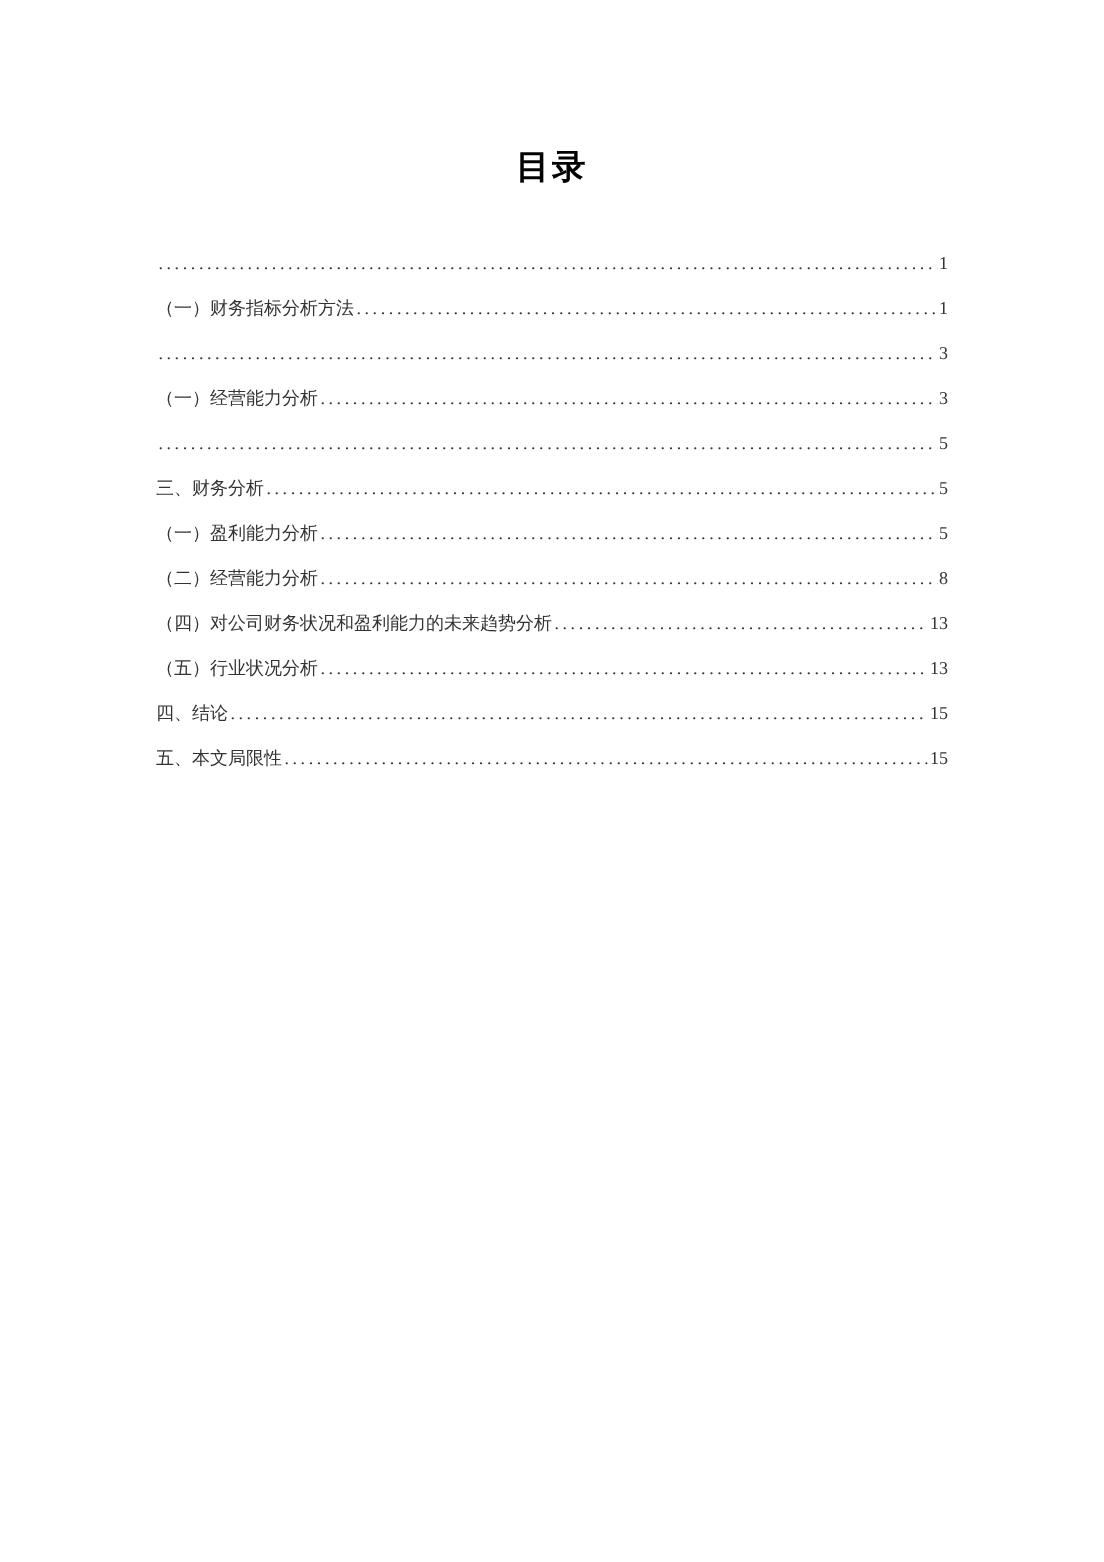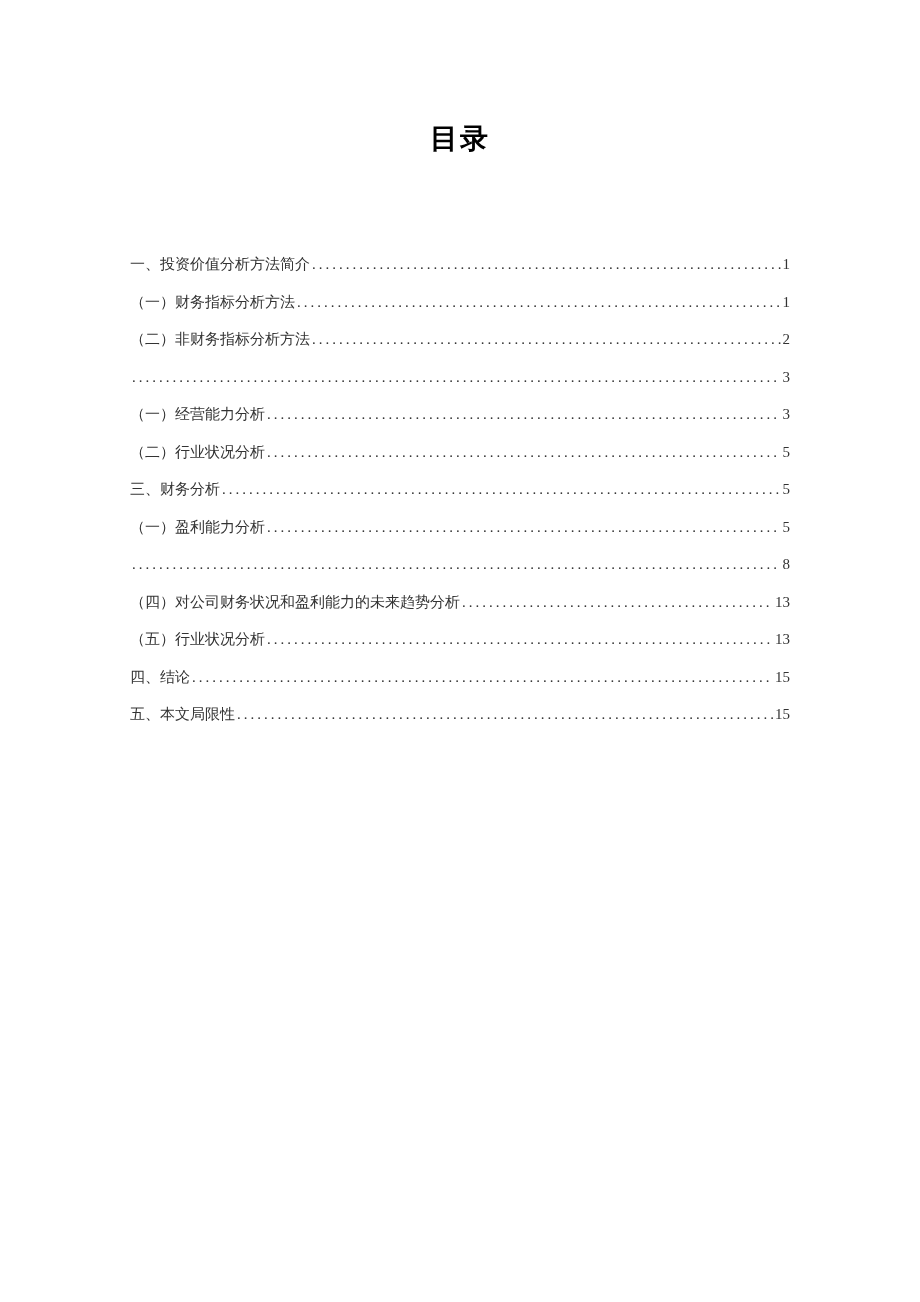--- a/index.html
+++ b/index.html
@@ -13,21 +13,21 @@
       background: #ffffff;
       font-family: "SimSun", "宋体", serif;
       color: #333333;
       padding: 120px 130px 0 130px;
     }
     .title {
       text-align: center;
       font-size: 28px;
       font-weight: bold;
       color: #000000;
-      margin-bottom: 88px;
+      margin-bottom: 44px;
       letter-spacing: 2px;
     }
     .toc-list {
       list-style: none;
     }
     .toc-entry {
       display: flex;
       align-items: baseline;
       font-size: 15px;
       color: #333333;
@@ -51,59 +51,53 @@
       flex-shrink: 0;
     }
   </style>
 </head>
 <body>
 
 <h1 class="title">目录</h1>
 
 <ul class="toc-list">
   <li class="toc-entry">
-    <span class="toc-label">一、投资价值分析方法简介</span>
     <span class="toc-dots"></span>
     <span class="toc-page">1</span>
   </li>
   <li class="toc-entry">
     <span class="toc-label">（一）财务指标分析方法</span>
     <span class="toc-dots"></span>
     <span class="toc-page">1</span>
-  </li>
-  <li class="toc-entry">
-    <span class="toc-label">（二）非财务指标分析方法</span>
-    <span class="toc-dots"></span>
-    <span class="toc-page">2</span>
   </li>
   <li class="toc-entry">
     <span class="toc-dots"></span>
     <span class="toc-page">3</span>
   </li>
   <li class="toc-entry">
     <span class="toc-label">（一）经营能力分析</span>
     <span class="toc-dots"></span>
     <span class="toc-page">3</span>
   </li>
   <li class="toc-entry">
-    <span class="toc-label">（二）行业状况分析</span>
     <span class="toc-dots"></span>
     <span class="toc-page">5</span>
   </li>
   <li class="toc-entry">
     <span class="toc-label">三、财务分析</span>
     <span class="toc-dots"></span>
     <span class="toc-page">5</span>
   </li>
   <li class="toc-entry">
     <span class="toc-label">（一）盈利能力分析</span>
     <span class="toc-dots"></span>
     <span class="toc-page">5</span>
   </li>
   <li class="toc-entry">
+    <span class="toc-label">（二）经营能力分析</span>
     <span class="toc-dots"></span>
     <span class="toc-page">8</span>
   </li>
   <li class="toc-entry">
     <span class="toc-label">（四）对公司财务状况和盈利能力的未来趋势分析</span>
     <span class="toc-dots"></span>
     <span class="toc-page">13</span>
   </li>
   <li class="toc-entry">
     <span class="toc-label">（五）行业状况分析</span>

